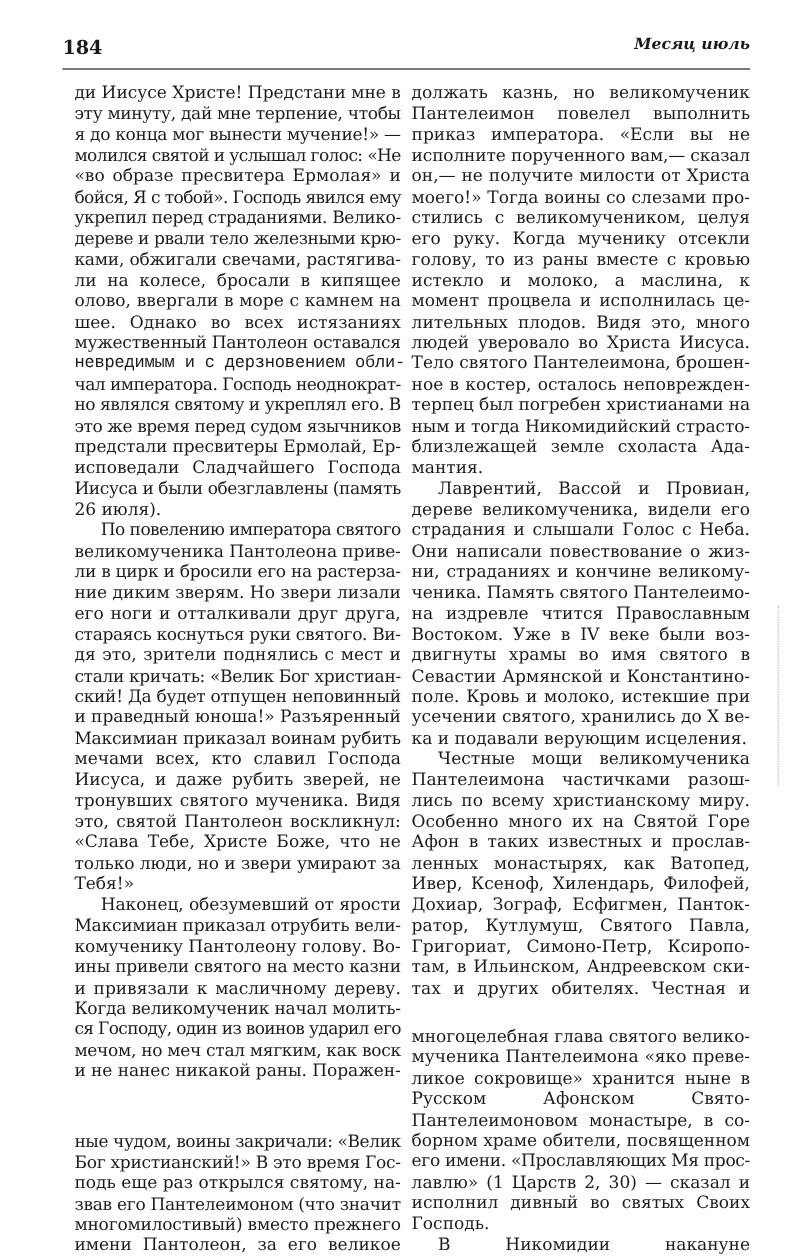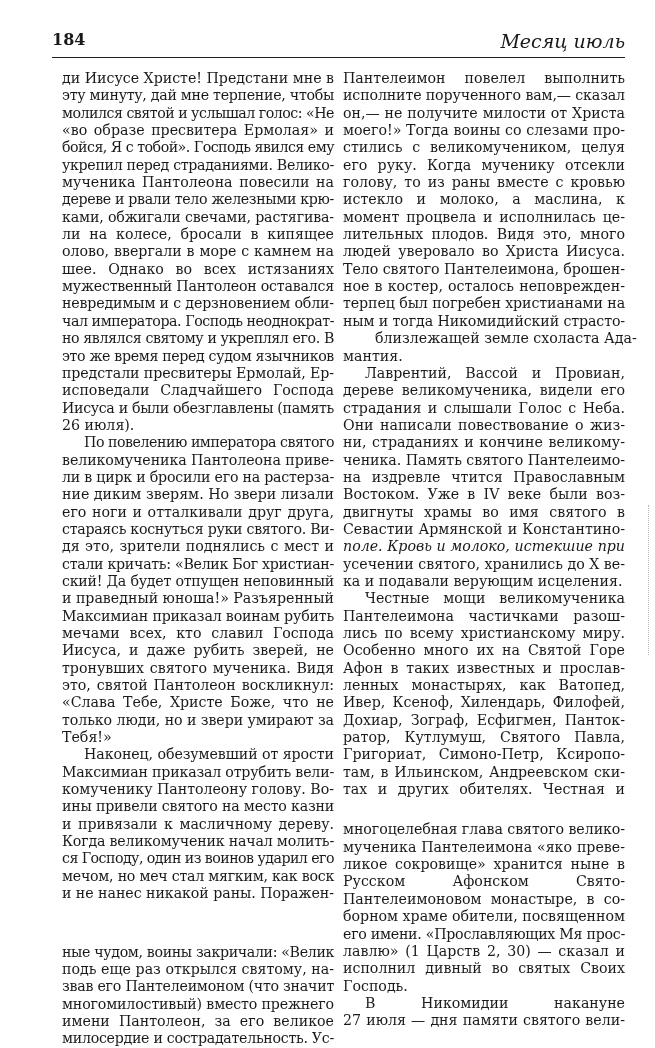--- a/index.html
+++ b/index.html
@@ -1,20 +1,20 @@
 <!DOCTYPE html>
 <html><head>
 <meta charset="utf-8">
 <style>
   html, body { margin:0; padding:0; background:#ffffff; }
   body { width:655px; height:1048px; position:relative; overflow:hidden;
          font-family:"DejaVu Serif","Liberation Serif",serif; color:#1a1a1a; }
   .header { position:absolute; left:52px; top:30px; width:573px; height:20px; }
   .page-num { position:absolute; left:0; top:0; font-weight:bold; font-size:16px; }
-  .running-title { position:absolute; right:0; top:0; font-weight:normal; font-style:italic; font-size:19px; }
+  .running-title { position:absolute; right:0; top:0; font-weight:bold; font-style:italic; font-size:13px; }
   .rule { position:absolute; left:52px; top:57px; width:573px; height:0; border-top:1.3px solid #222; }
   .col { position:absolute; top:70px; font-size:14.2px; line-height:17.35px; text-align:justify; }
   .col-left { left:62px; width:272px; }
   .col-right { left:343px; width:282px; }
   .line { display:block; white-space:nowrap; text-align:justify; text-align-last:justify; height:17.35px; overflow:visible; }
   .line.last { text-align-last:left; }
   .indent { padding-left:22px; }
   .edge-mark { position:absolute; left:648px; top:505px; width:0; height:150px; border-left:1px dotted #bbb; }
 </style>
 </head>
@@ -22,32 +22,32 @@
 
 <div class="header">
   <span class="page-num">184</span>
   <span class="running-title">Месяц июль</span>
 </div>
 <div class="rule"></div>
 
 <div class="col col-left" id="col-left">
     <span class="line" style="letter-spacing: -0.0113636px;">ди Иисусе Христе! Предстани мне в</span>
     <span class="line" style="letter-spacing: -0.28125px;">эту минуту, дай мне терпение, чтобы</span>
+    <span class="line" style="letter-spacing: -0.240349px;">я до конца мог вынести мучение!» —</span>
     <span class="line" style="letter-spacing: -0.504464px;">молился святой и услышал голос: «Не</span>
     <span class="line" style="word-spacing: 0px;">«во образе пресвитера Ермолая» и</span>
     <span class="line" style="letter-spacing: -0.512247px;">бойся, Я с тобой». Господь явился ему</span>
     <span class="line" style="letter-spacing: -0.326746px;">укрепил перед страданиями. Велико-</span>
-    <span class="line" style="word-spacing: 0px;">мученика Пантолеона повесили на</span>
     <span class="line" style="letter-spacing: -0.345129px;">дереве и рвали тело железными крю-</span>
     <span class="line" style="letter-spacing: -0.158548px;">ками, обжигали свечами, растягива-</span>
     <span class="line" style="word-spacing: 0px;">ли на колесе, бросали в кипящее</span>
     <span class="line" style="word-spacing: 0px;">олово, ввергали в море с камнем на</span>
     <span class="line" style="word-spacing: 0px;">шее. Однако во всех истязаниях</span>
     <span class="line" style="letter-spacing: -0.216309px;">мужественный Пантолеон оставался</span>
-    <span class="line" style="letter-spacing: -0.161932px;">невредимым и с дерзновением обли-</span>
+    <span class="line" style="letter-spacing: -0.161932px; font-family: Liberation Mono, monospace;">невредимым и с дерзновением обли-</span>
     <span class="line" style="letter-spacing: -0.435268px;">чал императора. Господь неоднократ-</span>
     <span class="line" style="letter-spacing: -0.400608px;">но являлся святому и укреплял его. В</span>
     <span class="line" style="letter-spacing: -0.356618px;">это же время перед судом язычников</span>
     <span class="line" style="letter-spacing: -0.107955px;">предстали пресвитеры Ермолай, Ер-</span>
     <span class="line" style="word-spacing: 0px;">исповедали Сладчайшего Господа</span>
     <span class="line" style="letter-spacing: -0.341452px;">Иисуса и были обезглавлены (память</span>
     <span class="line last">26 июля).</span>
     <span class="line indent" style="letter-spacing: -0.469758px;">По повелению императора святого</span>
     <span class="line" style="letter-spacing: -0.0751953px;">великомученика Пантолеона приве-</span>
     <span class="line" style="letter-spacing: -0.226128px;">ли в цирк и бросили его на растерза-</span>
@@ -69,55 +69,58 @@
     <span class="line indent" style="letter-spacing: -0.0854167px;">Наконец, обезумевший от ярости</span>
     <span class="line" style="letter-spacing: -0.205019px;">Максимиан приказал отрубить вели-</span>
     <span class="line" style="letter-spacing: -0.0241477px;">комученику Пантолеону голову. Во-</span>
     <span class="line" style="letter-spacing: -0.191636px;">ины привели святого на место казни</span>
     <span class="line" style="word-spacing: 0px;">и привязали к масличному дереву.</span>
     <span class="line" style="letter-spacing: -0.183712px;">Когда великомученик начал молить-</span>
     <span class="line" style="letter-spacing: -0.547297px;">ся Господу, один из воинов ударил его</span>
     <span class="line" style="letter-spacing: -0.253125px;">мечом, но меч стал мягким, как воск</span>
     <span class="line" style="letter-spacing: -0.0492424px;">и не нанес никакой раны. Поражен-</span>
     <span class="line" style="letter-spacing: -0.352941px; margin-top: 41px;">ные чудом, воины закричали: «Велик</span>
+    <span class="line" style="letter-spacing: -0.21875px;">Бог христианский!» В это время Гос-</span>
     <span class="line" style="word-spacing: 0px;">подь еще раз открылся святому, на-</span>
     <span class="line" style="letter-spacing: -0.242188px;">звав его Пантелеимоном (что значит</span>
     <span class="line" style="letter-spacing: -0.161621px;">многомилостивый) вместо прежнего</span>
     <span class="line" style="word-spacing: 0px;">имени Пантолеон, за его великое</span>
     <span class="line" style="letter-spacing: -0.2875px;">милосердие и сострадательность. Ус-</span>
   </div>
 <div class="col col-right" id="col-right">
+    <span class="line" style="word-spacing: 0px;">должать казнь, но великомученик</span>
     <span class="line" style="word-spacing: 0px;">Пантелеимон повелел выполнить</span>
+    <span class="line" style="word-spacing: 0px;">приказ императора. «Если вы не</span>
     <span class="line" style="letter-spacing: -0.129136px;">исполните порученного вам,— сказал</span>
     <span class="line" style="word-spacing: 0px;">он,— не получите милости от Христа</span>
     <span class="line" style="word-spacing: 0px;">моего!» Тогда воины со слезами про-</span>
     <span class="line" style="word-spacing: 0px;">стились с великомучеником, целуя</span>
     <span class="line" style="word-spacing: 0px;">его руку. Когда мученику отсекли</span>
     <span class="line" style="word-spacing: 0px;">голову, то из раны вместе с кровью</span>
     <span class="line" style="word-spacing: 0px;">истекло и молоко, а маслина, к</span>
     <span class="line" style="word-spacing: 0px;">момент процвела и исполнилась це-</span>
     <span class="line" style="word-spacing: 0px;">лительных плодов. Видя это, много</span>
     <span class="line" style="word-spacing: 0px;">людей уверовало во Христа Иисуса.</span>
     <span class="line" style="letter-spacing: -0.046875px;">Тело святого Пантелеимона, брошен-</span>
     <span class="line" style="word-spacing: 0px;">ное в костер, осталось неповрежден-</span>
     <span class="line" style="letter-spacing: -0.0900735px;">терпец был погребен христианами на</span>
     <span class="line" style="letter-spacing: -0.113971px;">ным и тогда Никомидийский страсто-</span>
-    <span class="line" style="word-spacing: 0px; margin-left: 32px;">близлежащей земле схоласта Ада-</span>
+    <span class="line" style="word-spacing: 0px;">близлежащей земле схоласта Ада-</span>
     <span class="line last">мантия.</span>
     <span class="line indent" style="word-spacing: 0px;">Лаврентий, Вассой и Провиан,</span>
     <span class="line" style="word-spacing: 0px;">дереве великомученика, видели его</span>
     <span class="line" style="word-spacing: 0px;">страдания и слышали Голос с Неба.</span>
     <span class="line" style="word-spacing: 0px;">Они написали повествование о жиз-</span>
     <span class="line" style="word-spacing: 0px;">ни, страданиях и кончине великому-</span>
     <span class="line" style="letter-spacing: -0.0431985px;">ченика. Память святого Пантелеимо-</span>
     <span class="line" style="word-spacing: 0px;">на издревле чтится Православным</span>
     <span class="line" style="word-spacing: 0px;">Востоком. Уже в IV веке были воз-</span>
     <span class="line" style="word-spacing: 0px;">двигнуты храмы во имя святого в</span>
     <span class="line" style="word-spacing: 0px;">Севастии Армянской и Константино-</span>
-    <span class="line" style="word-spacing: 0px; font-style: italic;">поле. Кровь и молоко, истекшие при</span>
+    <span class="line" style="word-spacing: 0px;">поле. Кровь и молоко, истекшие при</span>
     <span class="line" style="letter-spacing: -0.00824653px;">усечении святого, хранились до X ве-</span>
     <span class="line last">ка и подавали верующим исцеления.</span>
     <span class="line indent" style="word-spacing: 0px;">Честные мощи великомученика</span>
     <span class="line" style="word-spacing: 0px;">Пантелеимона частичками разош-</span>
     <span class="line" style="word-spacing: 0px;">лись по всему христианскому миру.</span>
     <span class="line" style="word-spacing: 0px;">Особенно много их на Святой Горе</span>
     <span class="line" style="word-spacing: 0px;">Афон в таких известных и прослав-</span>
     <span class="line" style="word-spacing: 0px;">ленных монастырях, как Ватопед,</span>
     <span class="line" style="word-spacing: 0px;">Ивер, Ксеноф, Хилендарь, Филофей,</span>
     <span class="line" style="word-spacing: 0px;">Дохиар, Зограф, Есфигмен, Панток-</span>

